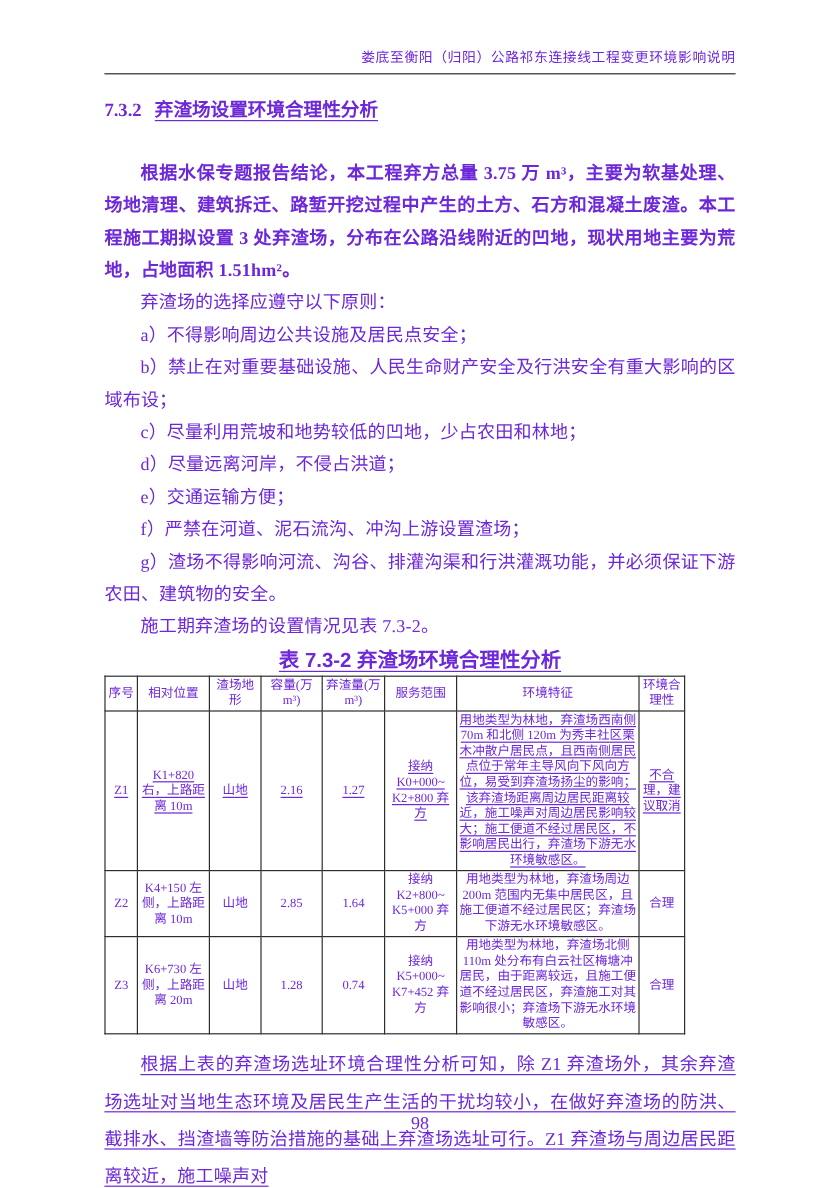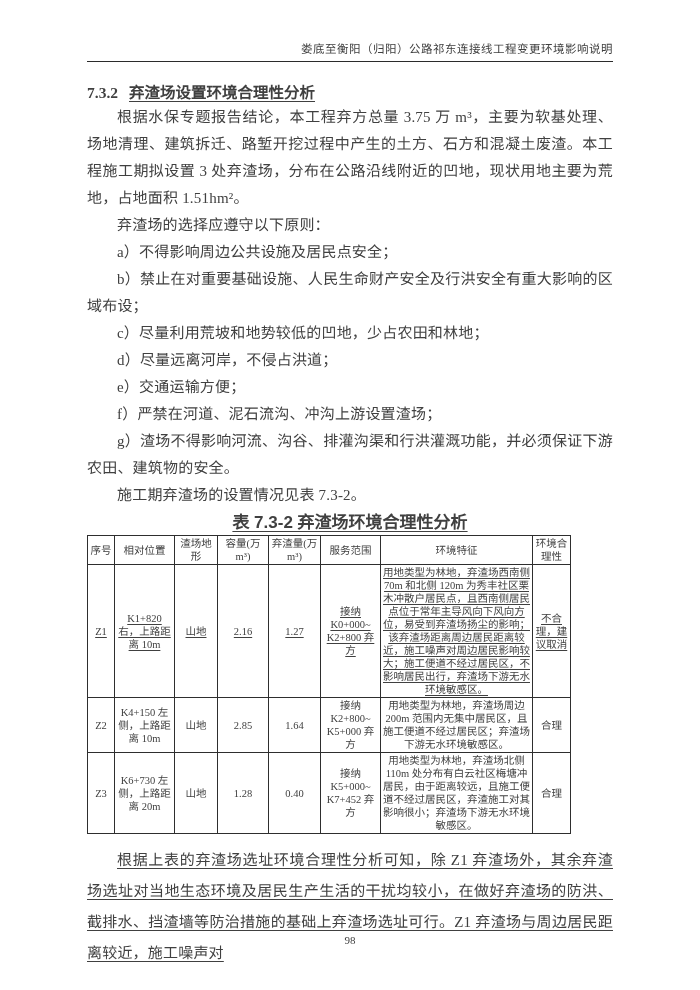--- a/index.html
+++ b/index.html
@@ -1,51 +1,51 @@
 <!DOCTYPE html>
 <html lang="zh-CN"><head>
 <meta charset="utf-8">
 <style>
   html,body { margin:0; padding:0; background:#9a9a9a; }
   .page {
     width:700px; height:990px; margin:0 auto; background:#ffffff;
     position:relative; box-sizing:border-box; overflow:hidden;
-    font-family:"Liberation Serif","DejaVu Serif",serif; color:#404040;
+    font-family:"Liberation Serif","DejaVu Serif",serif; color:#6d28d9;
   }
   .content { margin:0 87px; width:526px; }
 
   .doc-header { padding-top:42px; text-align:right; font-size:11.5px; line-height:14px; letter-spacing:0.5px; }
   .header-rule { border:0; border-top:1.6px solid #2b2b2b; margin:5px 0 0 0; }
 
   .section-heading { margin-top:20px; font-size:15.5px; font-weight:bold; line-height:22px; }
   .section-heading .sec-num { margin-right:11px; }
   .section-heading .sec-title { text-decoration:underline; text-underline-offset:3px; }
 
   .para { font-size:15px; line-height:27px; text-align:justify; text-indent:2em; margin:0; letter-spacing:0.2px; }
-  .para.first { margin-top:0; }
+  .para.first { margin-top:28px;font-weight:bold; }
   .para.underlined { text-decoration:underline; text-underline-offset:3px; line-height:31px; margin-top:11px; }
 
   .table-title {
     margin-top:5px; text-align:center; font-weight:bold; font-size:17px; line-height:18px;
     font-family:"Liberation Sans","DejaVu Sans",sans-serif;
     text-decoration:underline; text-underline-offset:3px;
   }
 
   table.datatable { width:484px; border-collapse:collapse; table-layout:fixed; margin-top:3px;
     font-size:10.5px; }
   table.datatable th, table.datatable td {
     border:1px solid #2e2e2e; padding:1px 2px; text-align:center; vertical-align:middle;
     line-height:13px; font-weight:normal; overflow-wrap:break-word; word-wrap:break-word;
   }
   col.c-id{width:27px} col.c-pos{width:60px} col.c-ter{width:43px} col.c-cap{width:51px}
   col.c-vol{width:52px} col.c-srv{width:60px} col.c-feat{width:auto} col.c-rat{width:38px}
   tr.rev td { text-decoration:underline; text-underline-offset:2px; }
   td.feat-justify { text-align:justify; text-align-last:center; padding:1px 4px; }
 
-  .page-footer { position:absolute; left:0; right:0; bottom:44px; text-align:center; font-size:11px; }
+  .page-footer { position:absolute; left:0; right:0; bottom:44px; text-align:center; font-size:15px; }
 </style>
 </head>
 <body>
 
 <div class="page">
   <div class="content">
 
     <div class="doc-header">
       <span>娄底至衡阳（归阳）公路祁东连接线工程变更环境影响说明</span>
     </div>
@@ -108,21 +108,21 @@
           <td>1.64</td>
           <td>接纳 K2+800~ K5+000 弃方</td>
           <td>用地类型为林地，弃渣场周边 200m 范围内无集中居民区，且施工便道不经过居民区；弃渣场下游无水环境敏感区。</td>
           <td>合理</td>
         </tr>
         <tr>
           <td>Z3</td>
           <td>K6+730 左侧，上路距离 20m</td>
           <td>山地</td>
           <td>1.28</td>
-          <td>0.40</td>
+          <td>0.74</td>
           <td>接纳 K5+000~ K7+452 弃方</td>
           <td>用地类型为林地，弃渣场北侧 110m 处分布有白云社区梅塘冲居民，由于距离较远，且施工便道不经过居民区，弃渣施工对其影响很小；弃渣场下游无水环境敏感区。</td>
           <td>合理</td>
         </tr>
       </tbody>
     </table>
 
     <p class="para underlined">根据上表的弃渣场选址环境合理性分析可知，除 Z1 弃渣场外，其余弃渣场选址对当地生态环境及居民生产生活的干扰均较小，在做好弃渣场的防洪、截排水、挡渣墙等防治措施的基础上弃渣场选址可行。Z1 弃渣场与周边居民距离较近，施工噪声对</p>
   </div>
 

